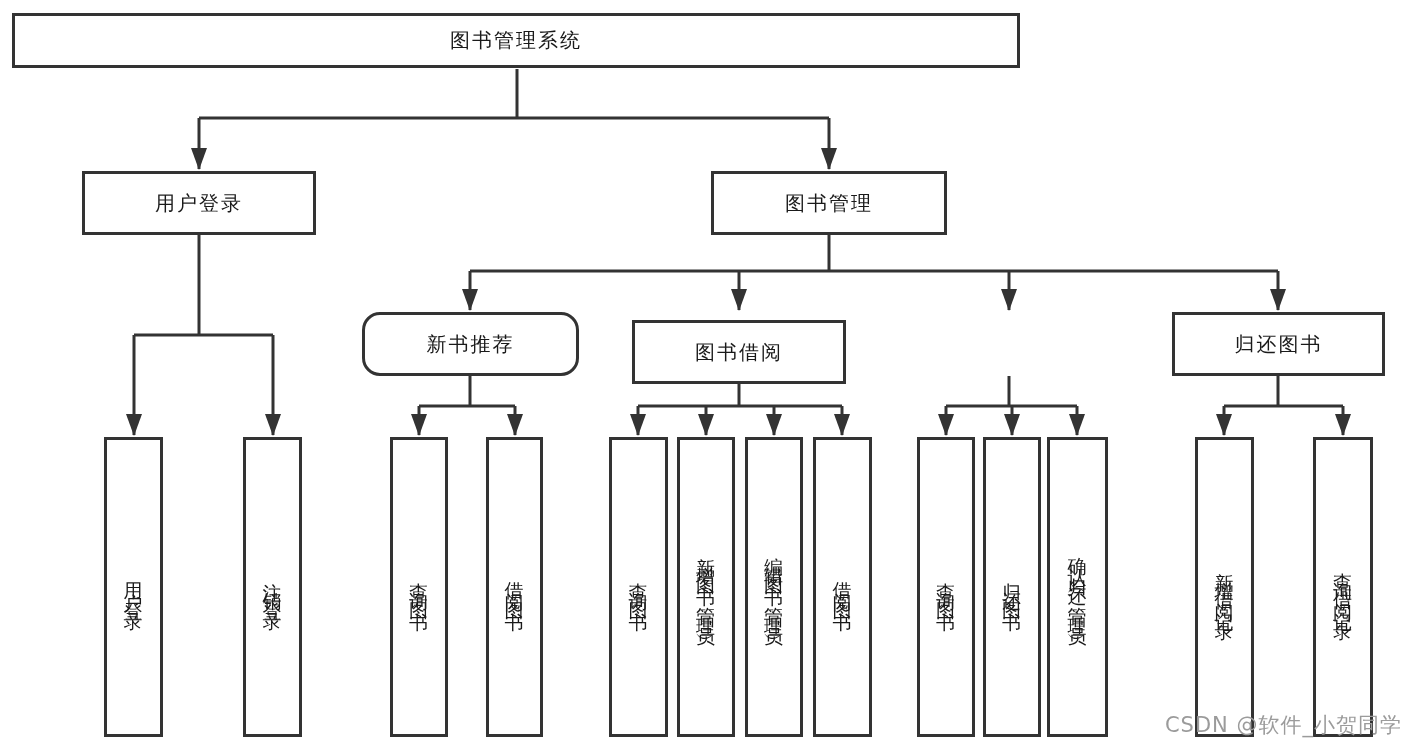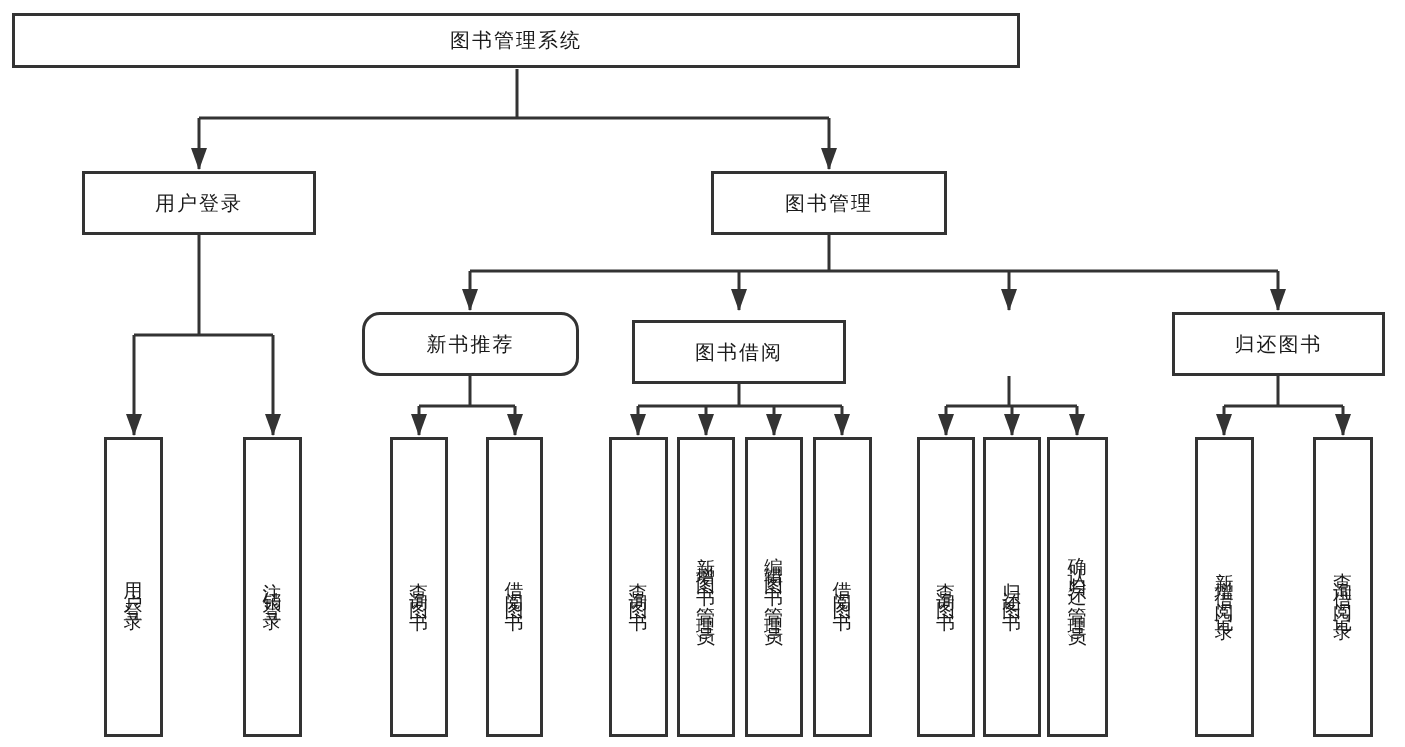--- a/index.html
+++ b/index.html
@@ -180,13 +180,14 @@
     <span class="vtext">确认归还（管理员）</span>
   </div>
 
   <div class="node leaf lf12">
     <span class="vtext">新增借阅记录</span>
   </div>
   <div class="node leaf lf13">
     <span class="vtext">查询借阅记录</span>
   </div>
 
+  <div id="watermark">CSDN @软件_小贺同学</div>
 </div>
 
 </body></html>

